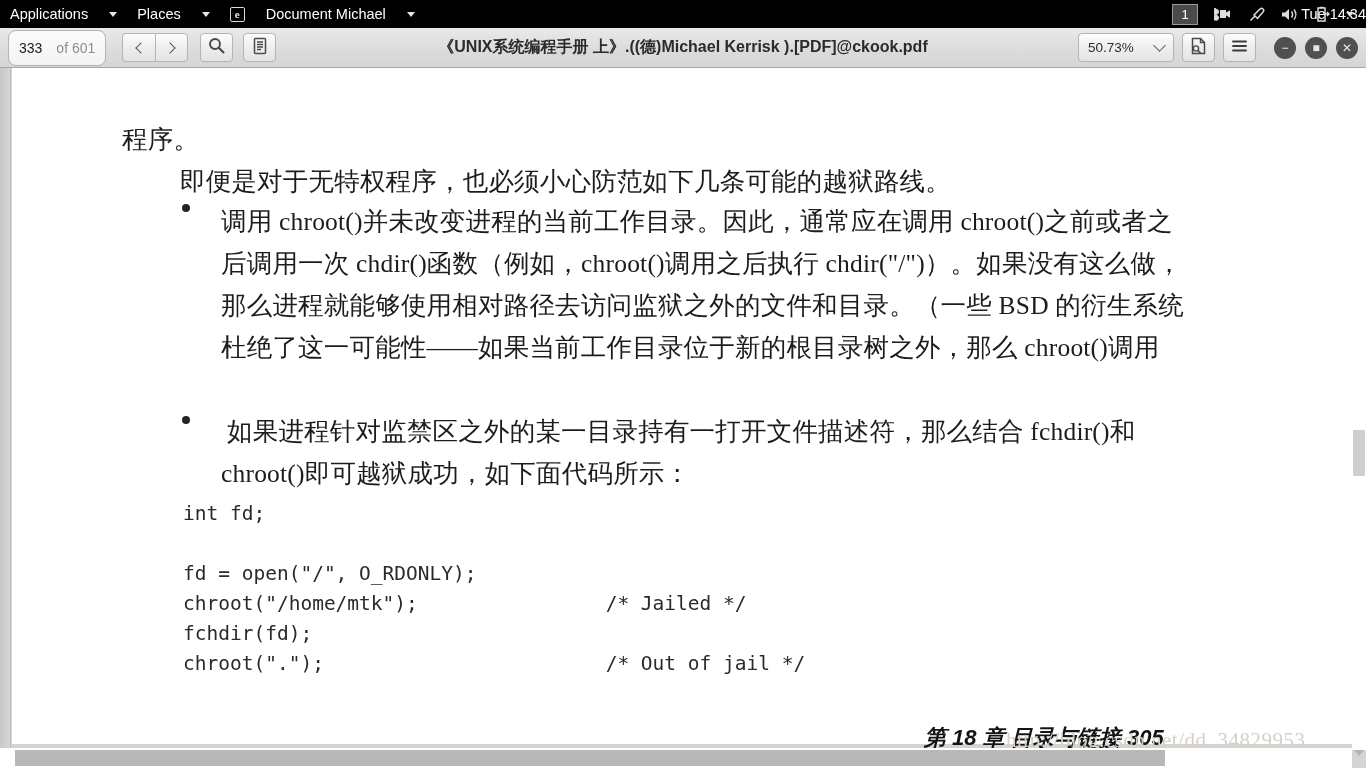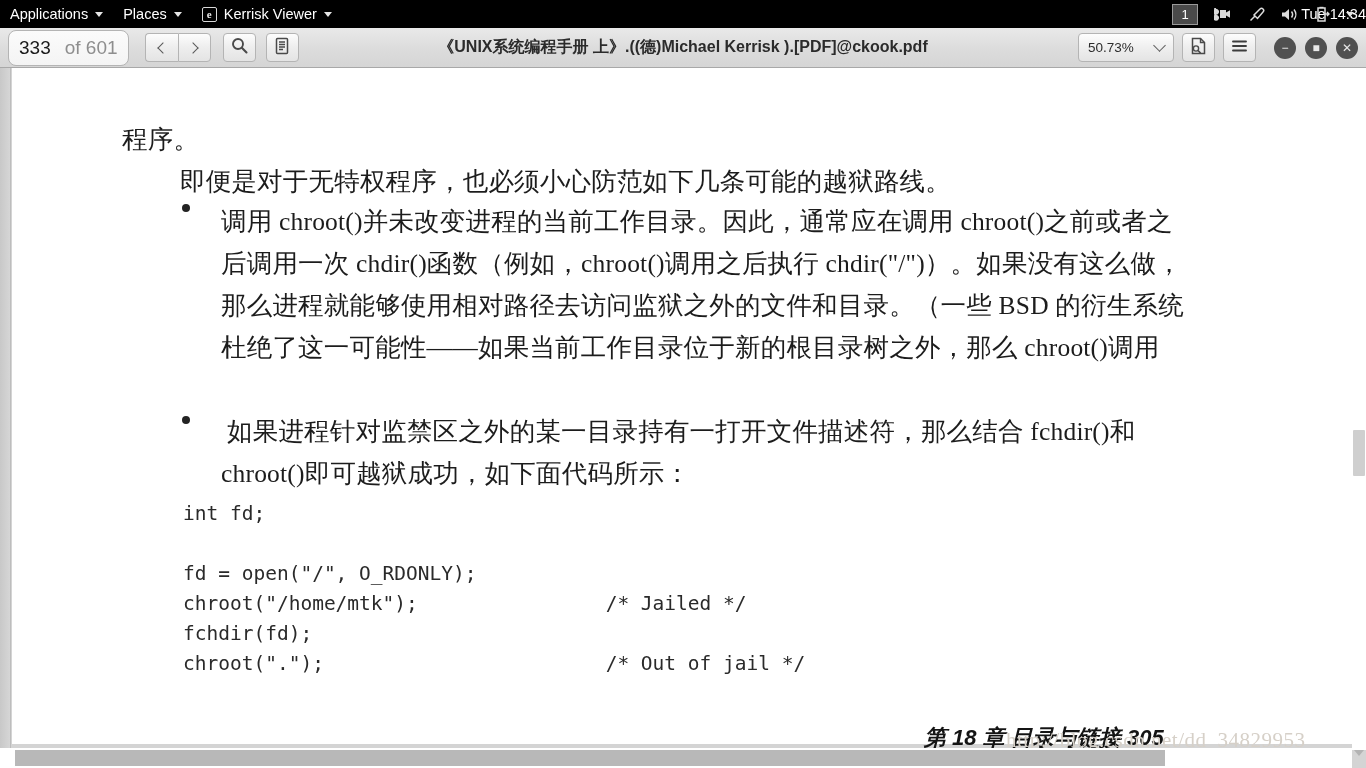--- a/index.html
+++ b/index.html
@@ -13,21 +13,21 @@
   
   #top-panel {
     position: absolute; top: 0; left: 0;
     width: 1366px; height: 28px;
     background: #000000;
     color: #ffffff;
     display: flex; align-items: center;
     font-size: 14.5px;
   }
   .panel-menu {
-    display: flex; align-items: center; gap: 7px;
+    display: flex; align-items: center; gap: 21px;
     padding: 0 10px; height: 28px;
     color: #ffffff; white-space: nowrap;
   }
   .panel-menu:first-child { padding-left: 10px; }
   .caret-down {
     width: 0; height: 0;
     border-left: 4.5px solid transparent;
     border-right: 4.5px solid transparent;
     border-top: 5px solid #e6e6e6;
     display: inline-block;
@@ -83,21 +83,21 @@
   }
   .tb-pair { display: flex; }
   .tb-pair .tb-btn:first-child { border-radius: 4px 0 0 4px; border-right: none; }
   .tb-pair .tb-btn:last-child { border-radius: 0 4px 4px 0; }
   #page-entry {
     height: 29px;
     background: linear-gradient(to bottom, #fbfbfb, #f4f4f4);
     border: 1px solid #b4b4b4; border-radius: 8px;
     display: flex; align-items: center;
     padding: 17px 10px; gap: 14px;
-    font-size: 19px;
+    font-size: 14px;
     margin-right: 16px;
   }
   #page-current { color: #1a1a1a; }
   #page-total { color: #8e8e8e; }
   #nav-group { margin-right: 12px; }
   #search-button { margin-right: 10px; }
   .chev {
     width: 8px; height: 8px;
     border-top: 1.7px solid #585858;
     border-right: 1.7px solid #585858;
@@ -234,21 +234,21 @@
   <div class="panel-menu">
     <span>Applications</span>
     <span class="caret-down"></span>
   </div>
   <div class="panel-menu">
     <span>Places</span>
     <span class="caret-down"></span>
   </div>
   <div class="panel-menu">
     <span class="app-badge">e</span>
-    <span>Kerrisk Viewer</span>
+    <span>Document Michael</span>
     <span class="caret-down"></span>
   </div>
 
   <div id="panel-clock">Tue 14:34</div>
 
   <div id="panel-right">
     <div id="workspace-indicator">1</div>
     <span class="tray-icon">
       <svg width="18" height="14" viewBox="0 0 18 14">
           <path d="M1 1 L1 13 M2 2.5 a2.2 2.2 0 1 0 0.01 0 M2 8.5 a2.2 2.2 0 1 0 0.01 0" stroke="#dcdcdc" stroke-width="1.6" fill="#dcdcdc"></path>

